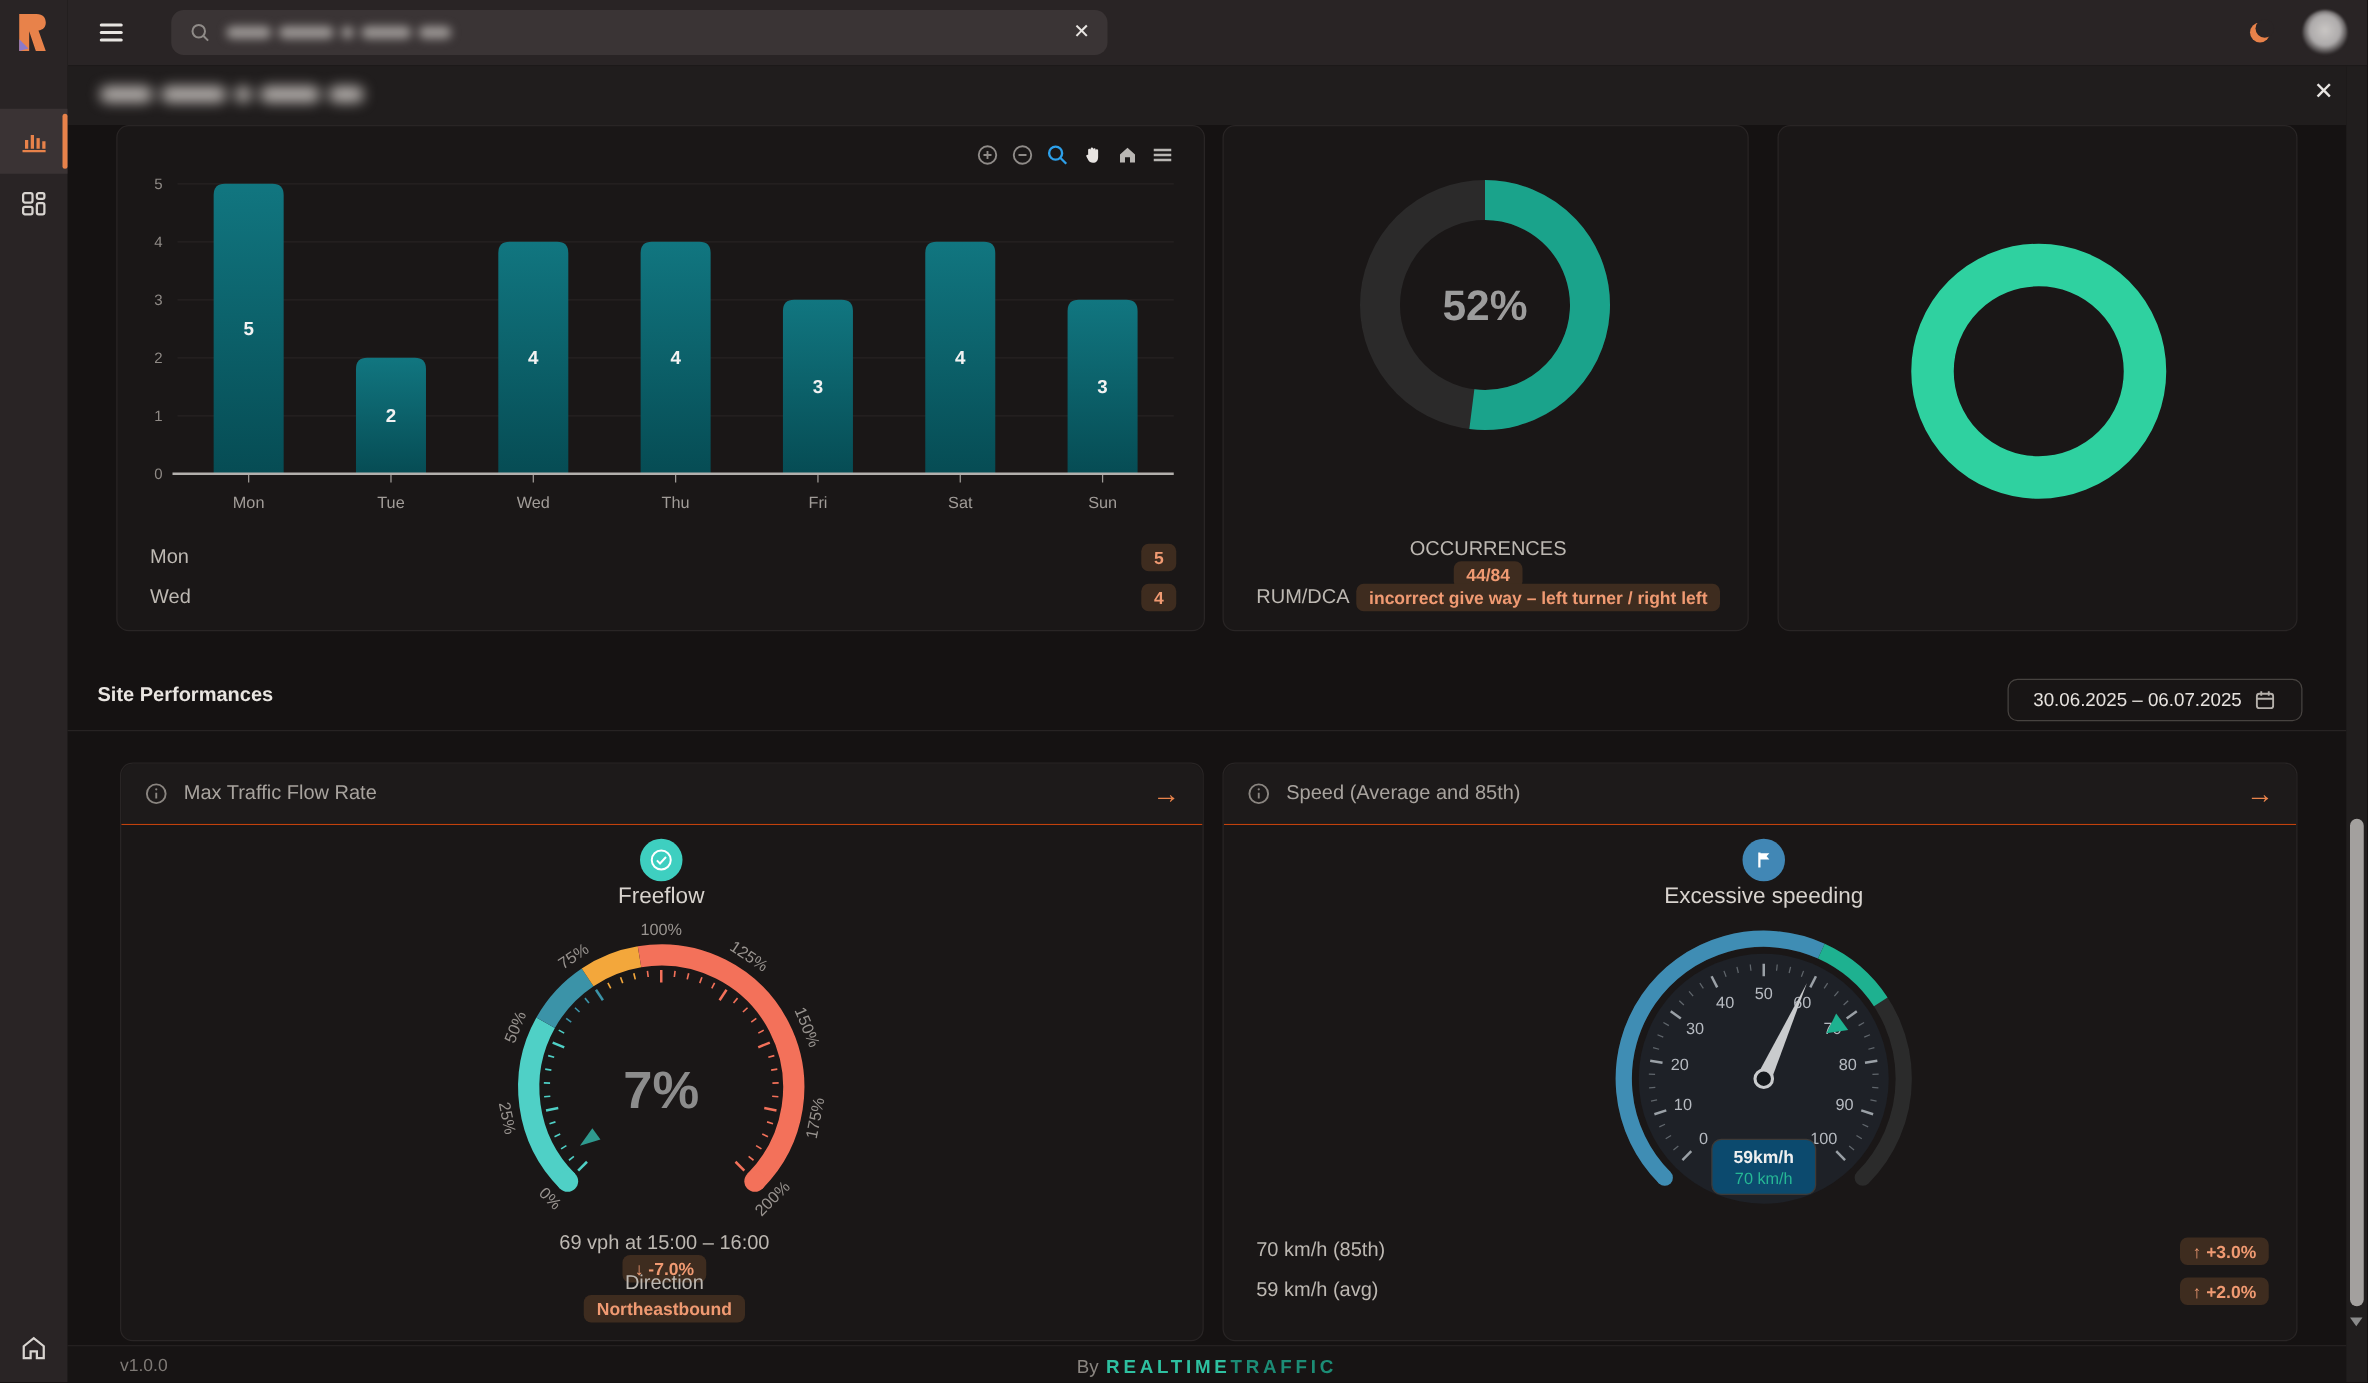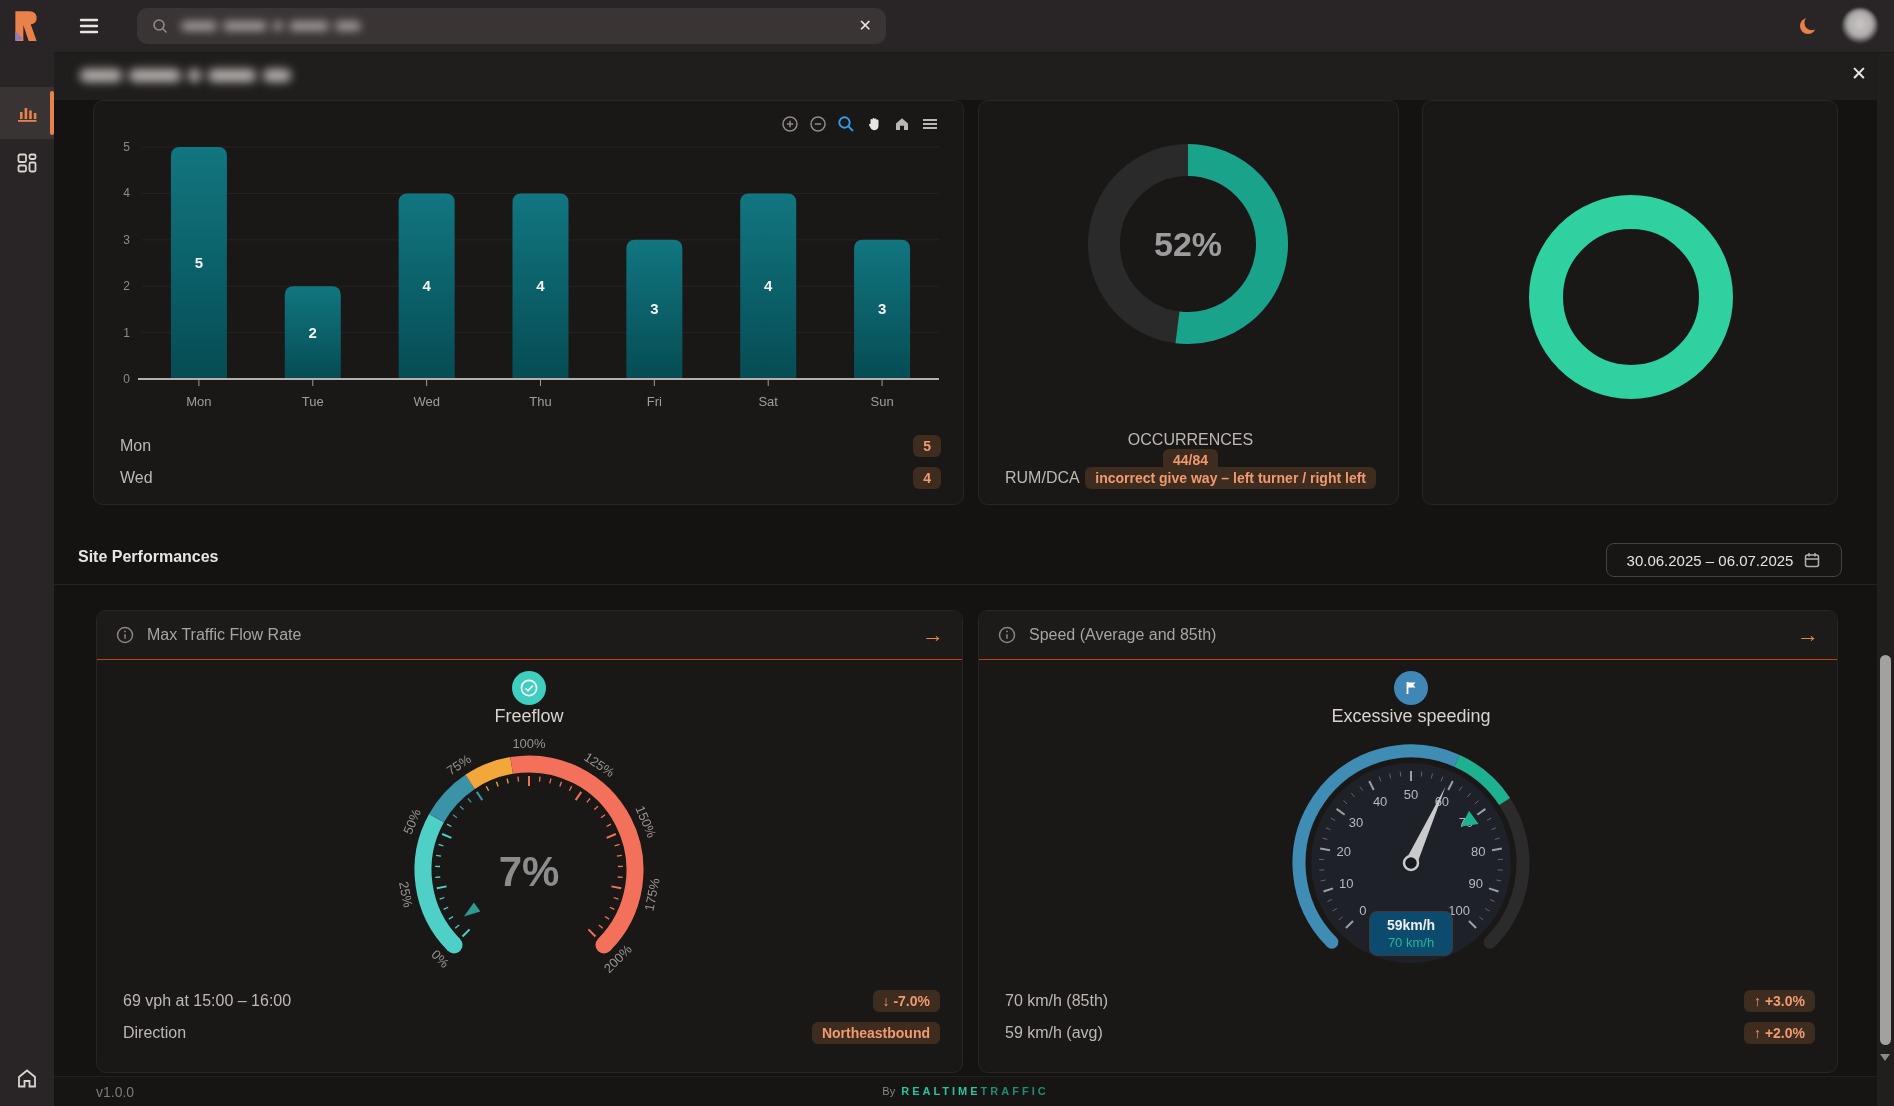--- a/index.html
+++ b/index.html
@@ -59,21 +59,21 @@
   .status-badge{position:absolute;width:34px;height:34px;border-radius:50%;top:60px;
                 display:flex;align-items:center;justify-content:center;}
   .status-label{position:absolute;top:95px;width:300px;text-align:center;color:#d8d3ce;font-size:18px;}
   .speed-box{position:absolute;left:390px;top:300px;width:84px;border:1px solid #3e3a37;background:#0c4a6e;
              border-radius:8px;text-align:center;padding:5px 4px;box-sizing:border-box;}
   .speed-box .p{color:#efefef;font-weight:bold;font-size:14px;}
   .speed-box .s{color:#26b795;font-size:13px;margin-top:2px;}
 
   .footer{position:absolute;left:0;top:1024px;width:100%;height:30px;background:#171414;border-top:1px solid #242020;}
   .footer-version{position:absolute;left:42px;top:7px;color:#7e7975;font-size:14px;}
-  .footer-brand{position:absolute;left:0;width:100%;top:8px;text-align:center;font-size:11px;color:#8a8580;}
+  .footer-brand{position:absolute;left:0;width:100%;top:8px;text-align:center;font-size:15px;color:#8a8580;}
   .brand-a{color:#2ec0a0;font-weight:bold;letter-spacing:3px;margin-left:6px;}
   .brand-b{color:#1c8d76;font-weight:bold;letter-spacing:3px;}
 
   
   .scrollbar{position:absolute;right:0;top:52px;width:17px;height:1054px;background:#211e1e;}
   .scroll-thumb{position:absolute;left:3px;top:603px;width:11px;height:390px;border-radius:6px;background:#a3a09e;cursor:pointer;}
   .scroll-arrow{position:absolute;left:3px;top:1002px;width:0;height:0;border-left:5.5px solid transparent;
                 border-right:5.5px solid transparent;border-top:7px solid #8a8a8a;cursor:pointer;}
 </style>
 </head>
@@ -351,25 +351,25 @@
           <text x="323.578945330807" y="208.58138057403215" fill="#98938f" font-size="13" text-anchor="middle" transform="rotate(-78.75 323.578945330807 204.58138057403215)">175%</text>
           <line x1="289.39931253174444" y1="209.04759747124507" x2="284.64402995026865" y2="207.5025124993703" stroke="#f3715a" stroke-width="1.3"></line>
           <line x1="285.3654583395576" y1="219.35401532851824" x2="280.8247424704322" y2="217.2607166408311" stroke="#f3715a" stroke-width="1.3"></line>
           <line x1="280.1481754492847" y1="229.11486508329918" x2="275.8849746275142" y2="226.50237225971944" stroke="#f3715a" stroke-width="1.3"></line>
           <line x1="273.81979150279005" y1="238.19483123512438" x2="269.8932068483863" y2="235.09936148857523" stroke="#f3715a" stroke-width="1.3"></line>
           <line x1="266.4680374315355" y1="246.46803743153546" x2="259.39696961967" y2="239.39696961967" stroke="#f3715a" stroke-width="2"></line>
           <text x="289.095454429505" y="273.09545442950497" fill="#98938f" font-size="13" text-anchor="middle" transform="rotate(-45 289.095454429505 269.09545442950497)">200%</text>
           <polygon points="134.91132403993703,226.51305474558643 151.37030874927018,221.6071283418922 144.88410101516766,212.53056530547474" fill="#2f9a8f"></polygon>
           <text x="200" y="196" fill="#8c8c8c" font-size="42" font-weight="bold" text-anchor="middle">7%</text>
         </svg>
-      <div class="row" style="top:375px;">
+      <div class="row" style="top:375px;flex-direction:column;">
         <span class="row-label">69 vph at 15:00 – 16:00</span>
         <span class="badge">↓ -7.0%</span>
       </div>
-      <div class="row" style="top:407px;">
+      <div class="row" style="top:407px;flex-direction:column;">
         <span class="row-label">Direction</span>
         <span class="badge">Northeastbound</span>
       </div>
     </div>
 
     <div class="card" id="card-speed">
       <div class="gcard-header">
         <svg width="20" height="20" viewBox="0 0 20 20" fill="none" stroke="#8a8580" stroke-width="1.5">
           <circle cx="10" cy="10" r="7.5"></circle>
             <line x1="10" y1="9.2" x2="10" y2="13.8"></line>

